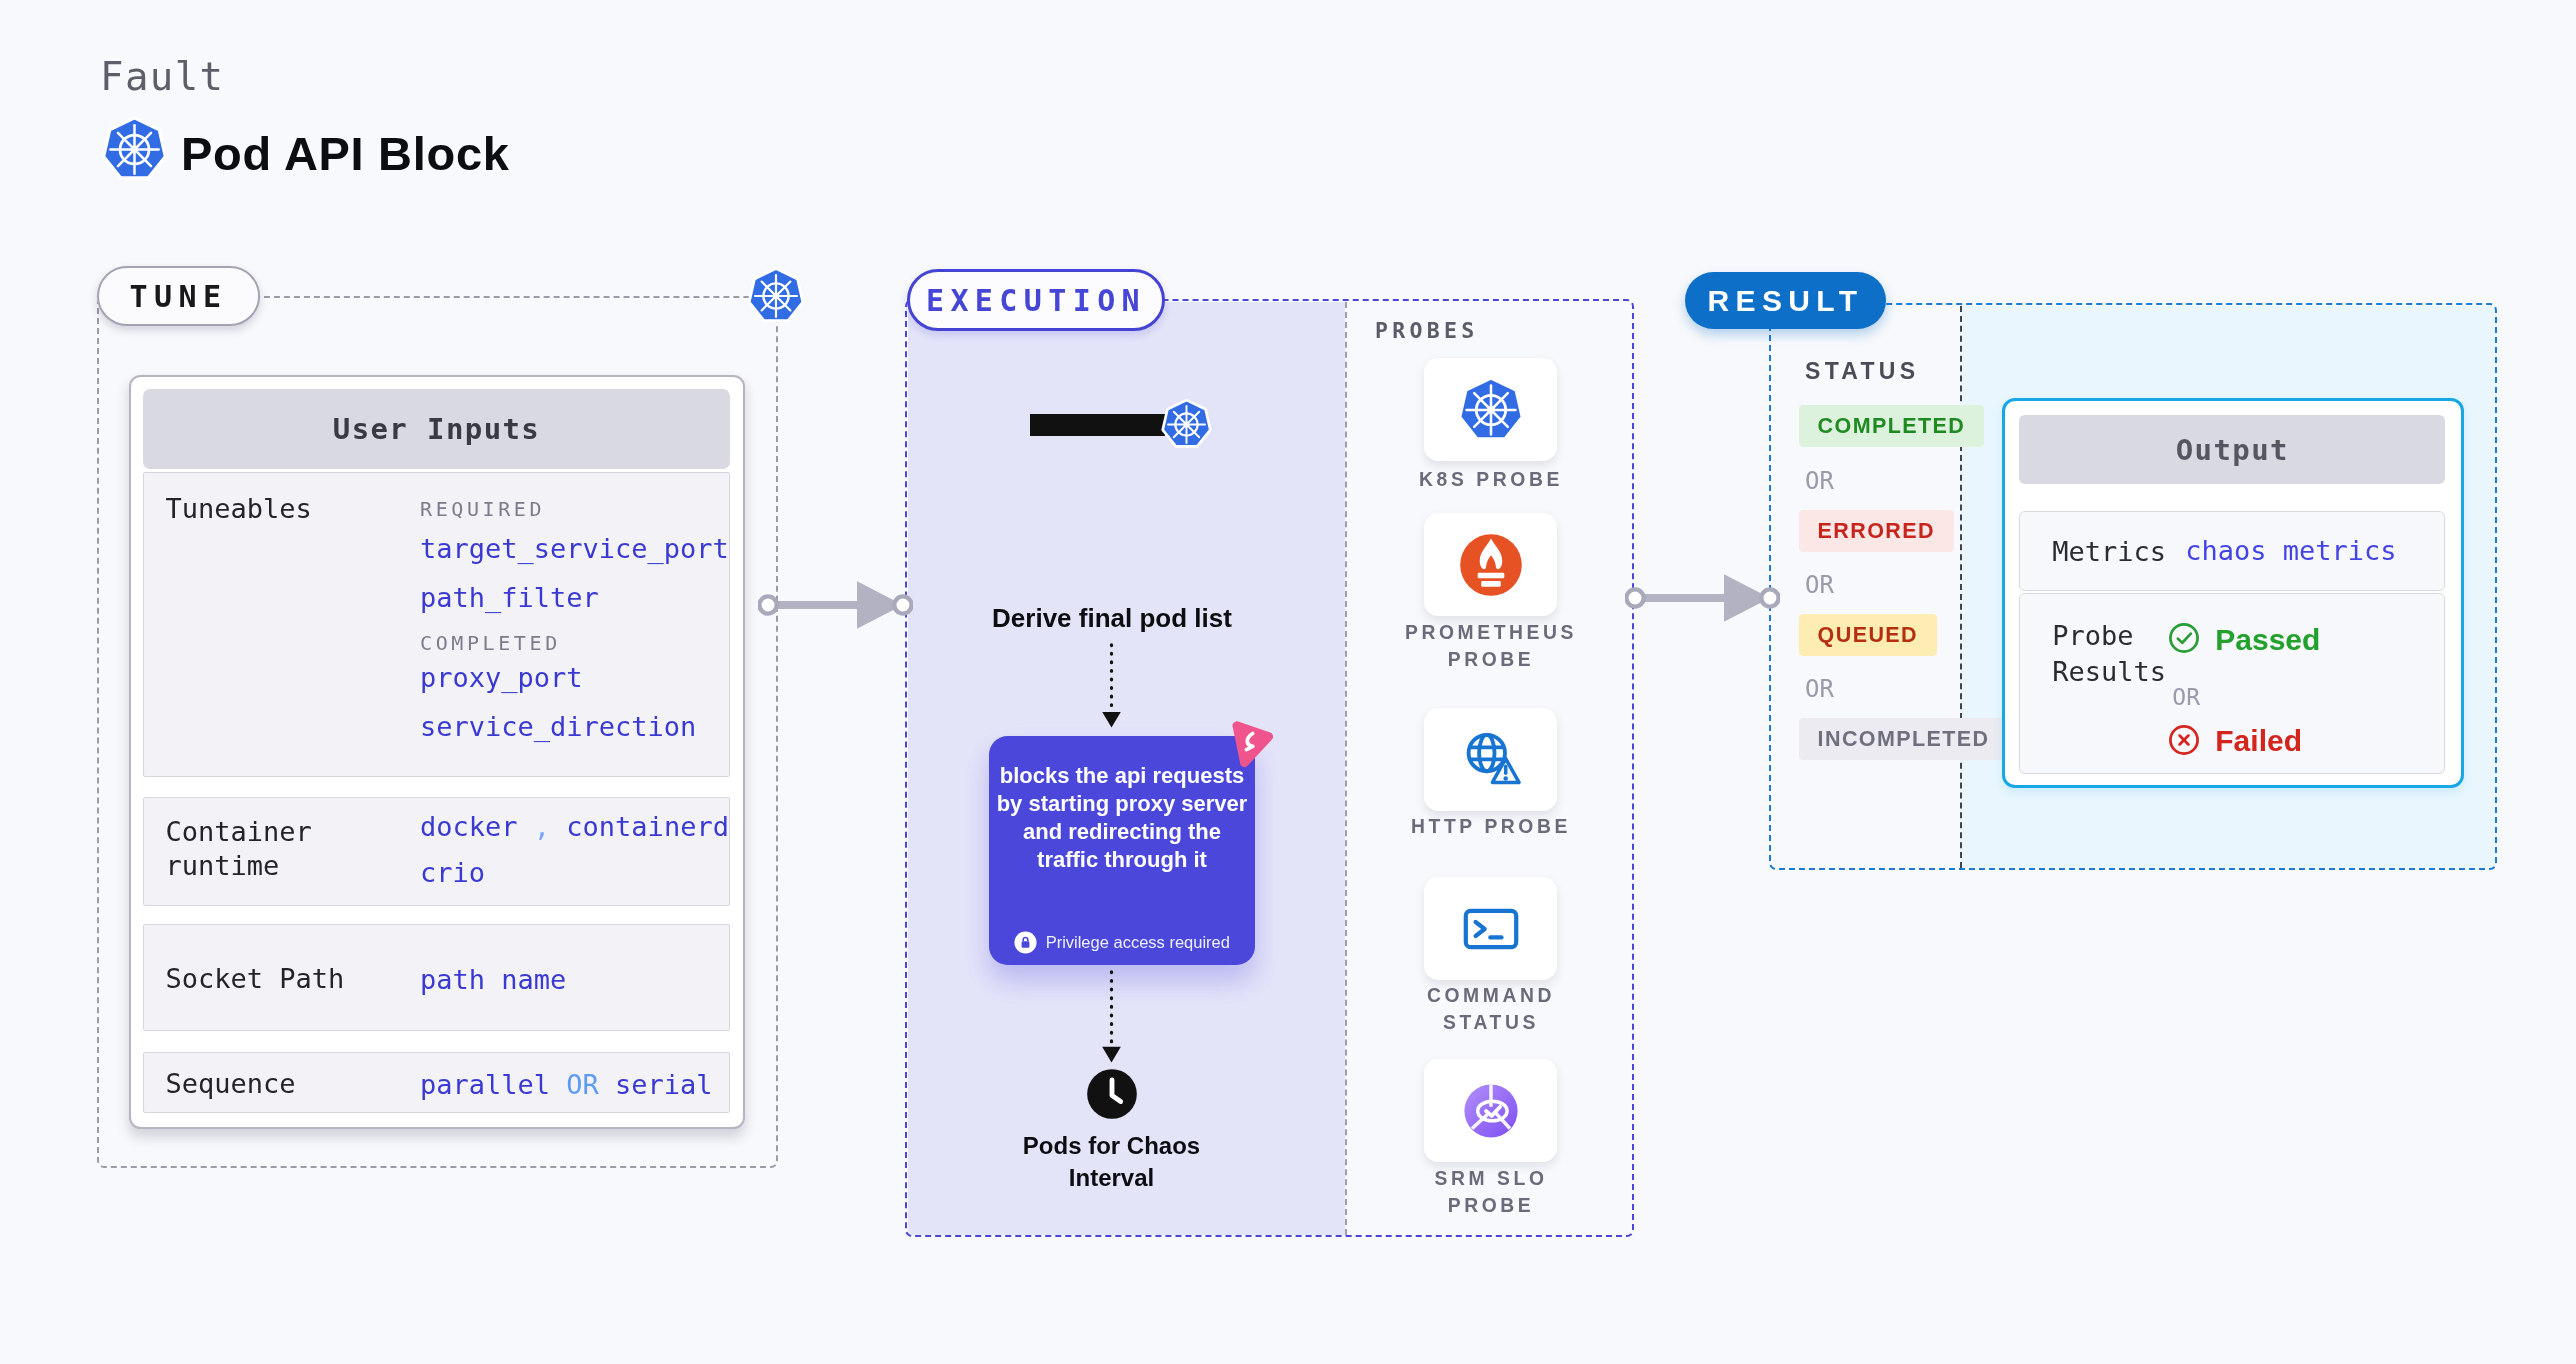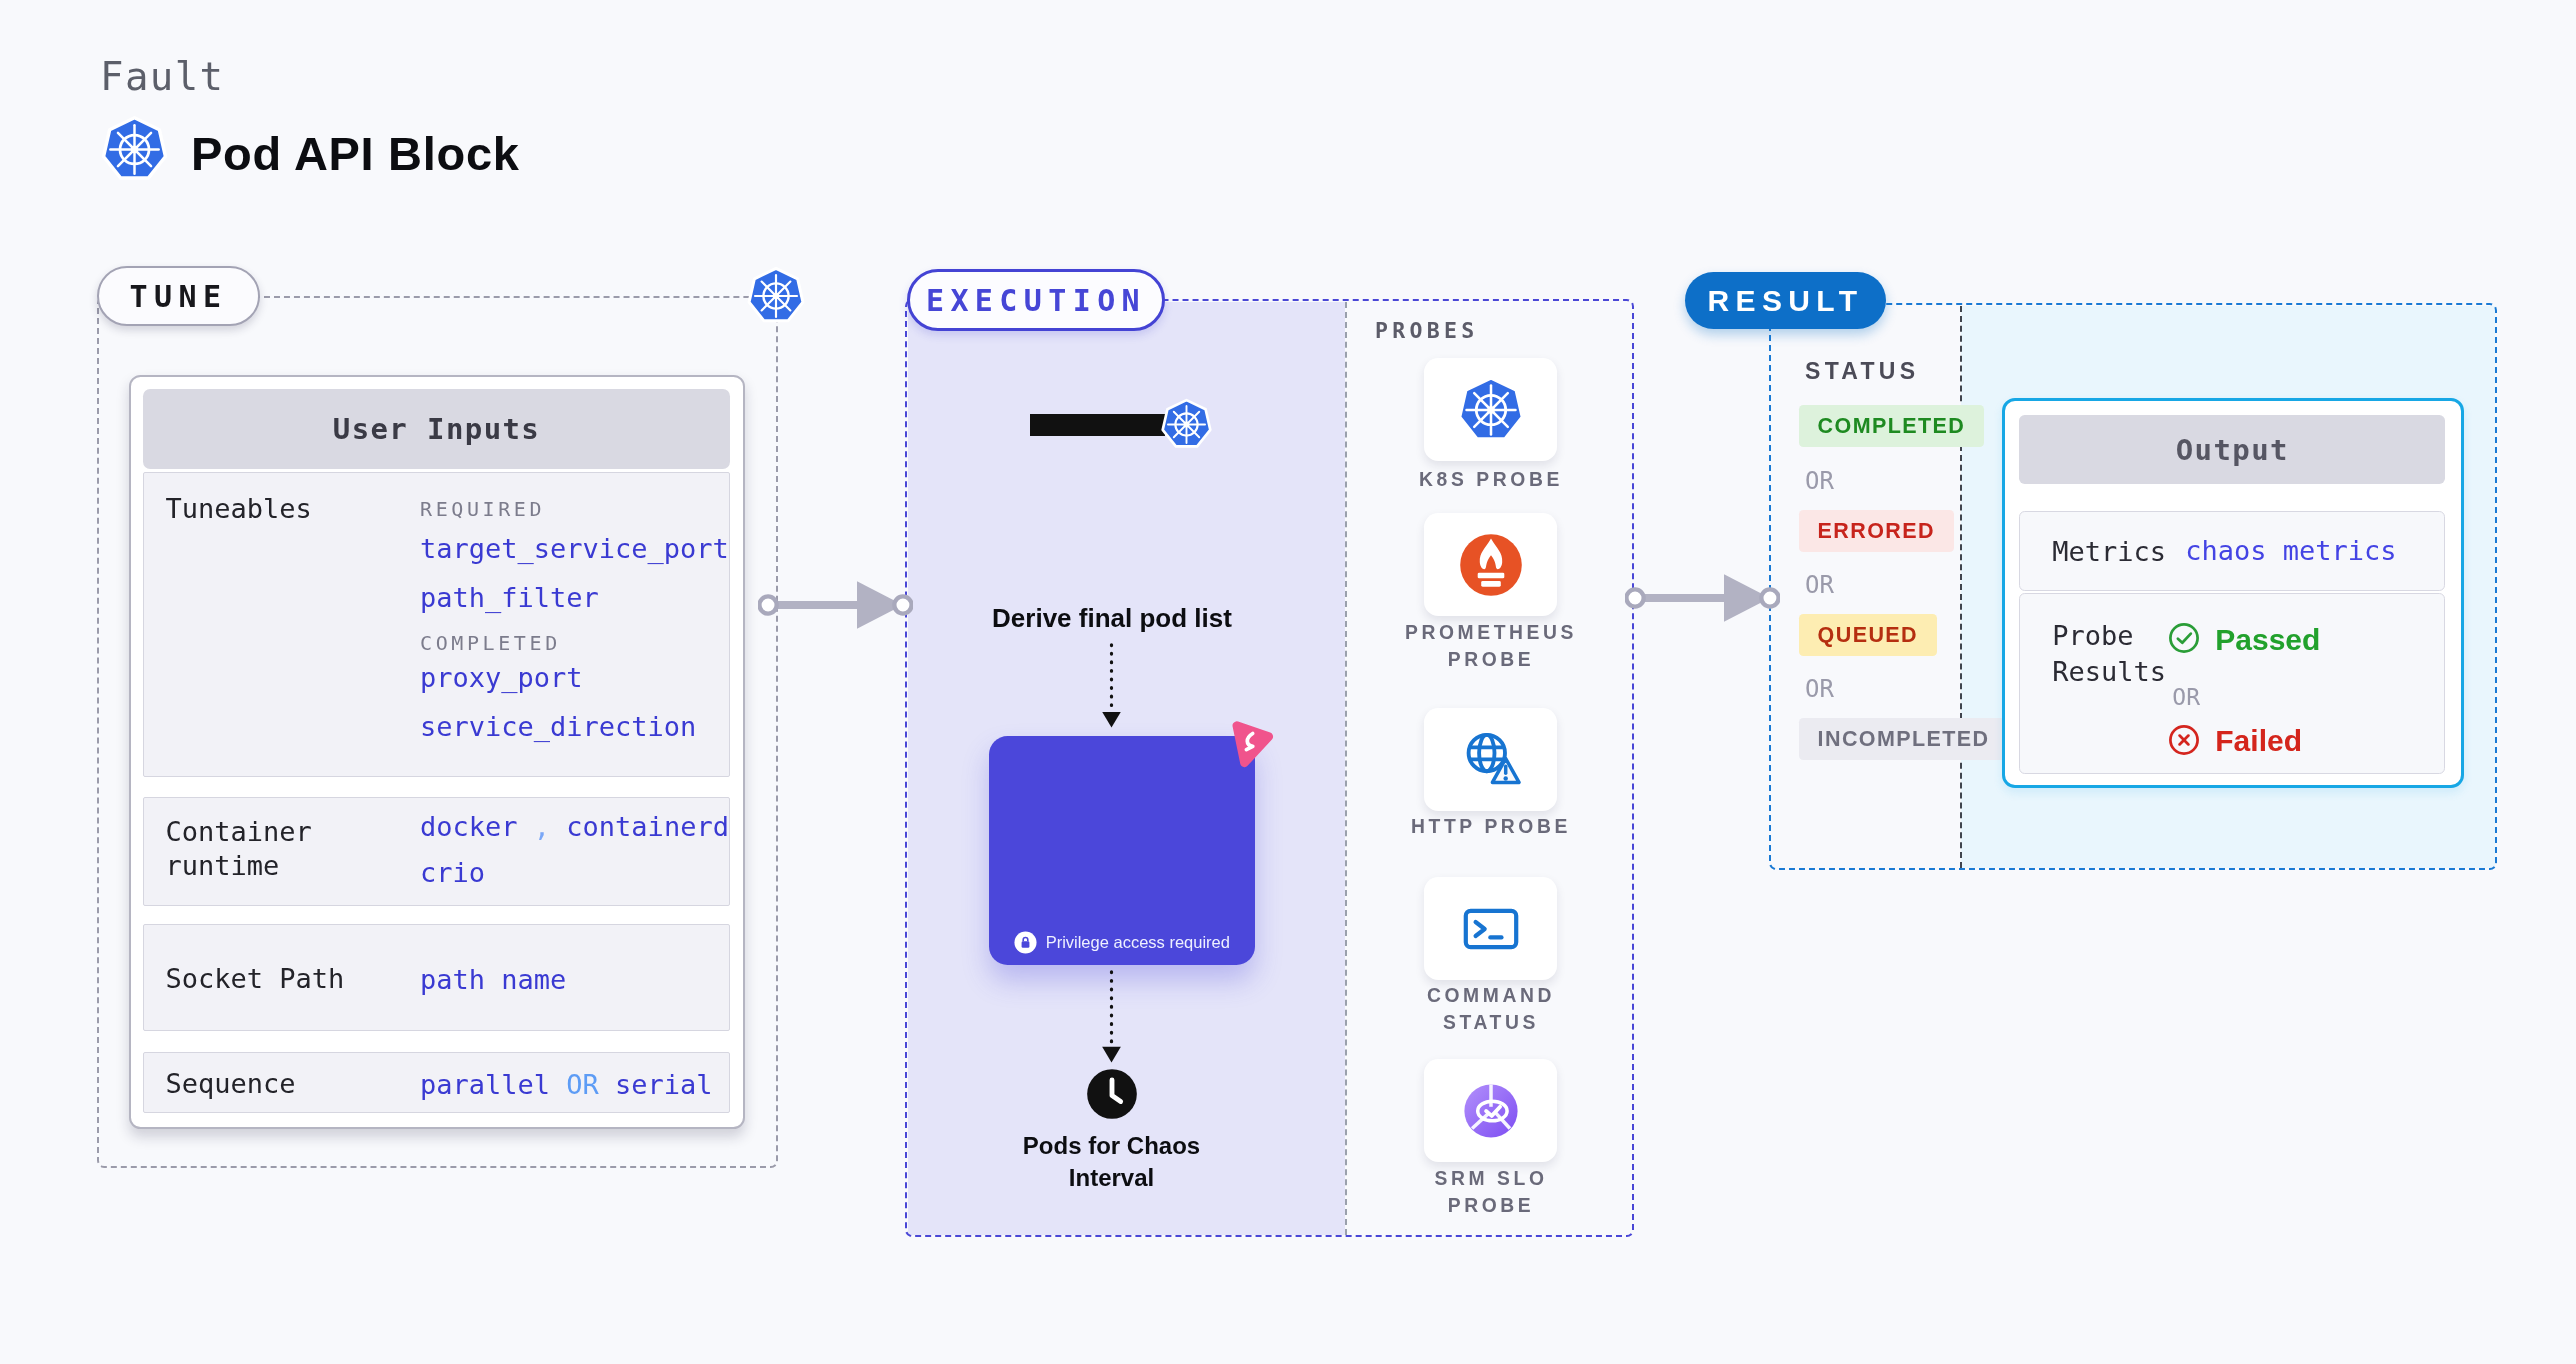--- a/index.html
+++ b/index.html
@@ -10,21 +10,21 @@
   }
   *{margin:0;padding:0;box-sizing:border-box;}
   html,body{background:var(--page-bg);}
   body{font-family:"Liberation Sans",sans-serif;}
   .mono{font-family:"DejaVu Sans Mono","Liberation Mono",monospace;}
   #canvas{position:relative;width:2576px;height:1365px;background:var(--page-bg);overflow:hidden;}
   .abs{position:absolute;}
 
   
   .eyebrow{left:100px;top:54px;font-size:39px;color:#5c5f6a;letter-spacing:1.4px;}
-  .page-title{left:181px;top:120px;font-size:47px;font-weight:bold;color:var(--ink);line-height:67px;letter-spacing:0.7px;margin-left:10px;}
+  .page-title{left:181px;top:120px;font-size:47px;font-weight:bold;color:var(--ink);line-height:67px;letter-spacing:0.7px;}
   .title-logo{left:100px;top:115px;width:69px;height:69px;}
 
   
   .badge-pill{display:flex;align-items:center;justify-content:center;border-radius:34px;
     font-weight:bold;font-size:30px;letter-spacing:6.4px;z-index:6;}
   .tune-badge{left:97px;top:266px;width:163px;height:60px;background:#fbfbfe;border:2.9px solid #a3a3b4;
     color:#17171c;box-shadow:0 4.3px 8.6px rgba(40,40,70,.18);}
   .exec-badge{left:907px;top:269px;width:258px;height:62px;background:#fcfcff;border:3.6px solid #4443d4;
     color:#4646d6;box-shadow:0 4.3px 8.6px rgba(68,67,212,.18);}
   .result-badge{left:1685px;top:272px;width:201px;height:57px;background:var(--result-blue);color:#fff;
@@ -262,20 +262,21 @@
 
   <svg class="abs v-arrow" style="left:1097px;top:642px" width="29" height="87" viewBox="0 0 40 122">
     <line x1="20" y1="4" x2="20" y2="96" stroke="#111" stroke-width="4.5" stroke-dasharray="1 11" stroke-linecap="round"></line>
     <polygon points="7,98 33,98 20,120" fill="#111"></polygon>
   </svg>
 
   <div class="abs fault-box">
     <svg class="litmus" viewBox="0 0 74 74" width="53" height="53">
         <use href="#sym-litmus"></use>
       </svg>
+    <div class="fault-desc">blocks the api requests by starting proxy server and redirecting the traffic through it</div>
     <div class="privilege">
       <svg width="23" height="23" viewBox="0 0 32 32">
           <use href="#sym-lock"></use>
         </svg>
       <span>Privilege access required</span>
     </div>
   </div>
 
   <svg class="abs v-arrow" style="left:1097px;top:969px" width="29" height="95" viewBox="0 0 40 132">
     <line x1="20" y1="4" x2="20" y2="106" stroke="#111" stroke-width="4.5" stroke-dasharray="1 11" stroke-linecap="round"></line>

